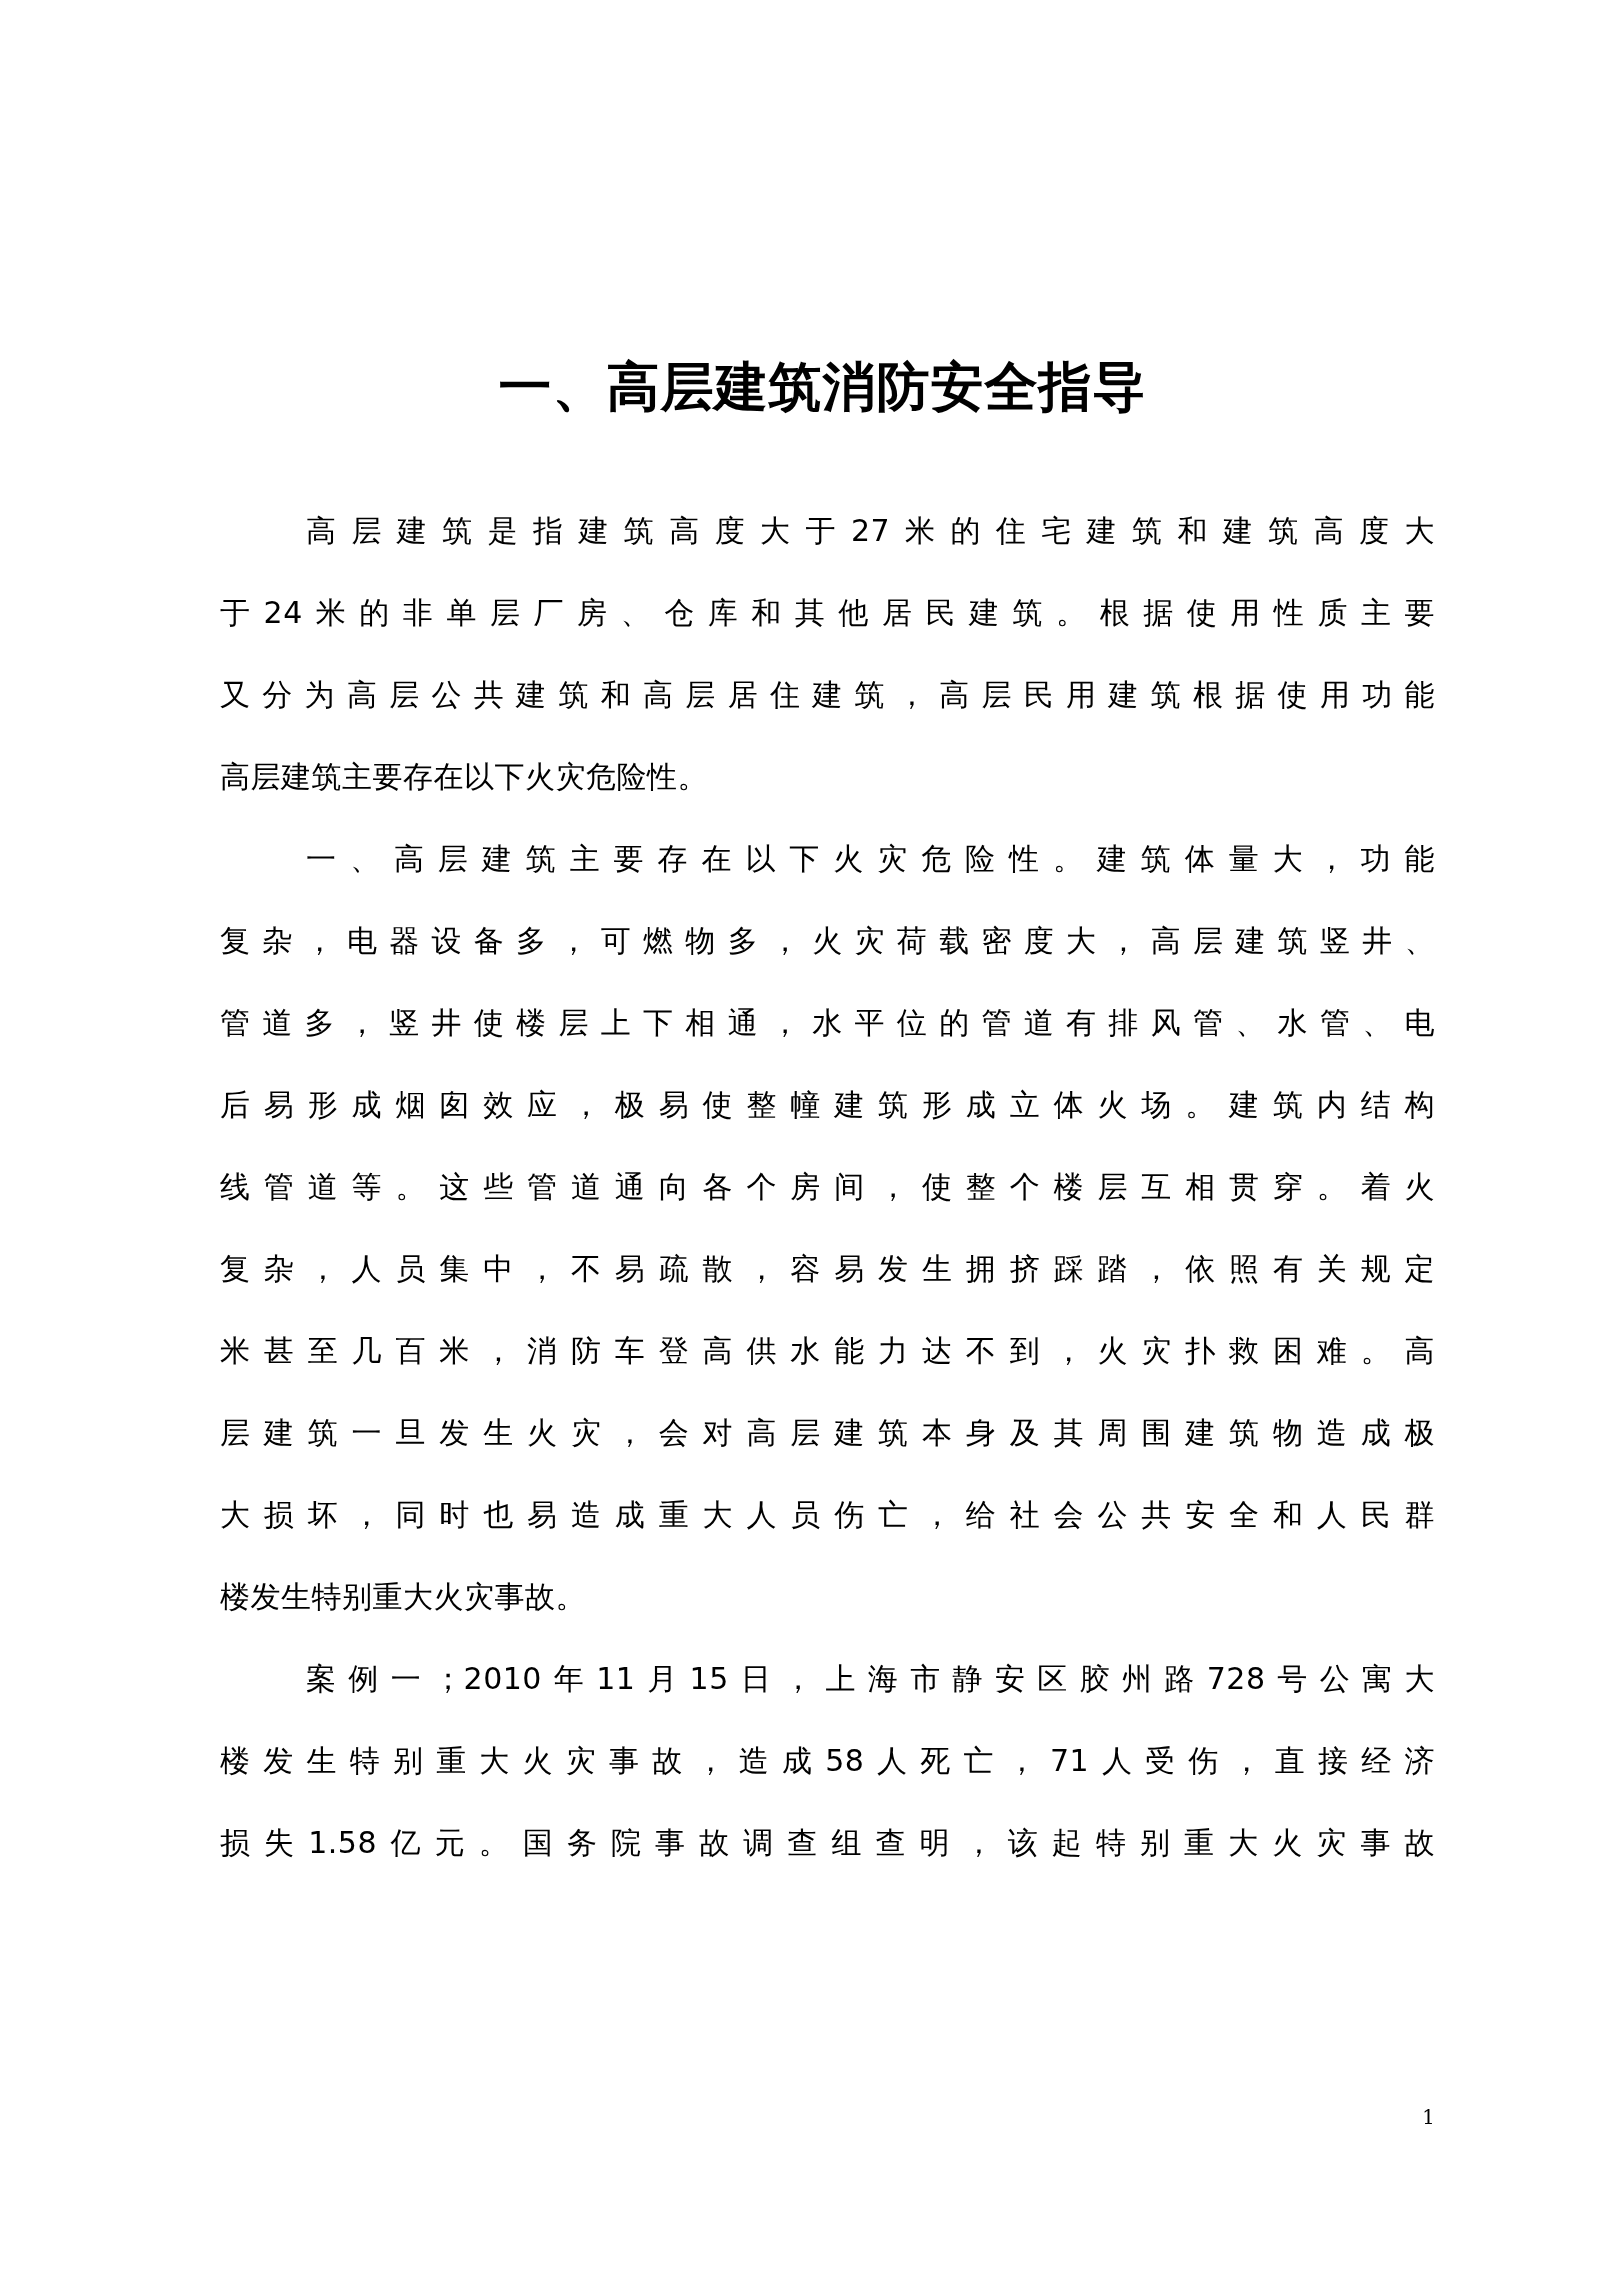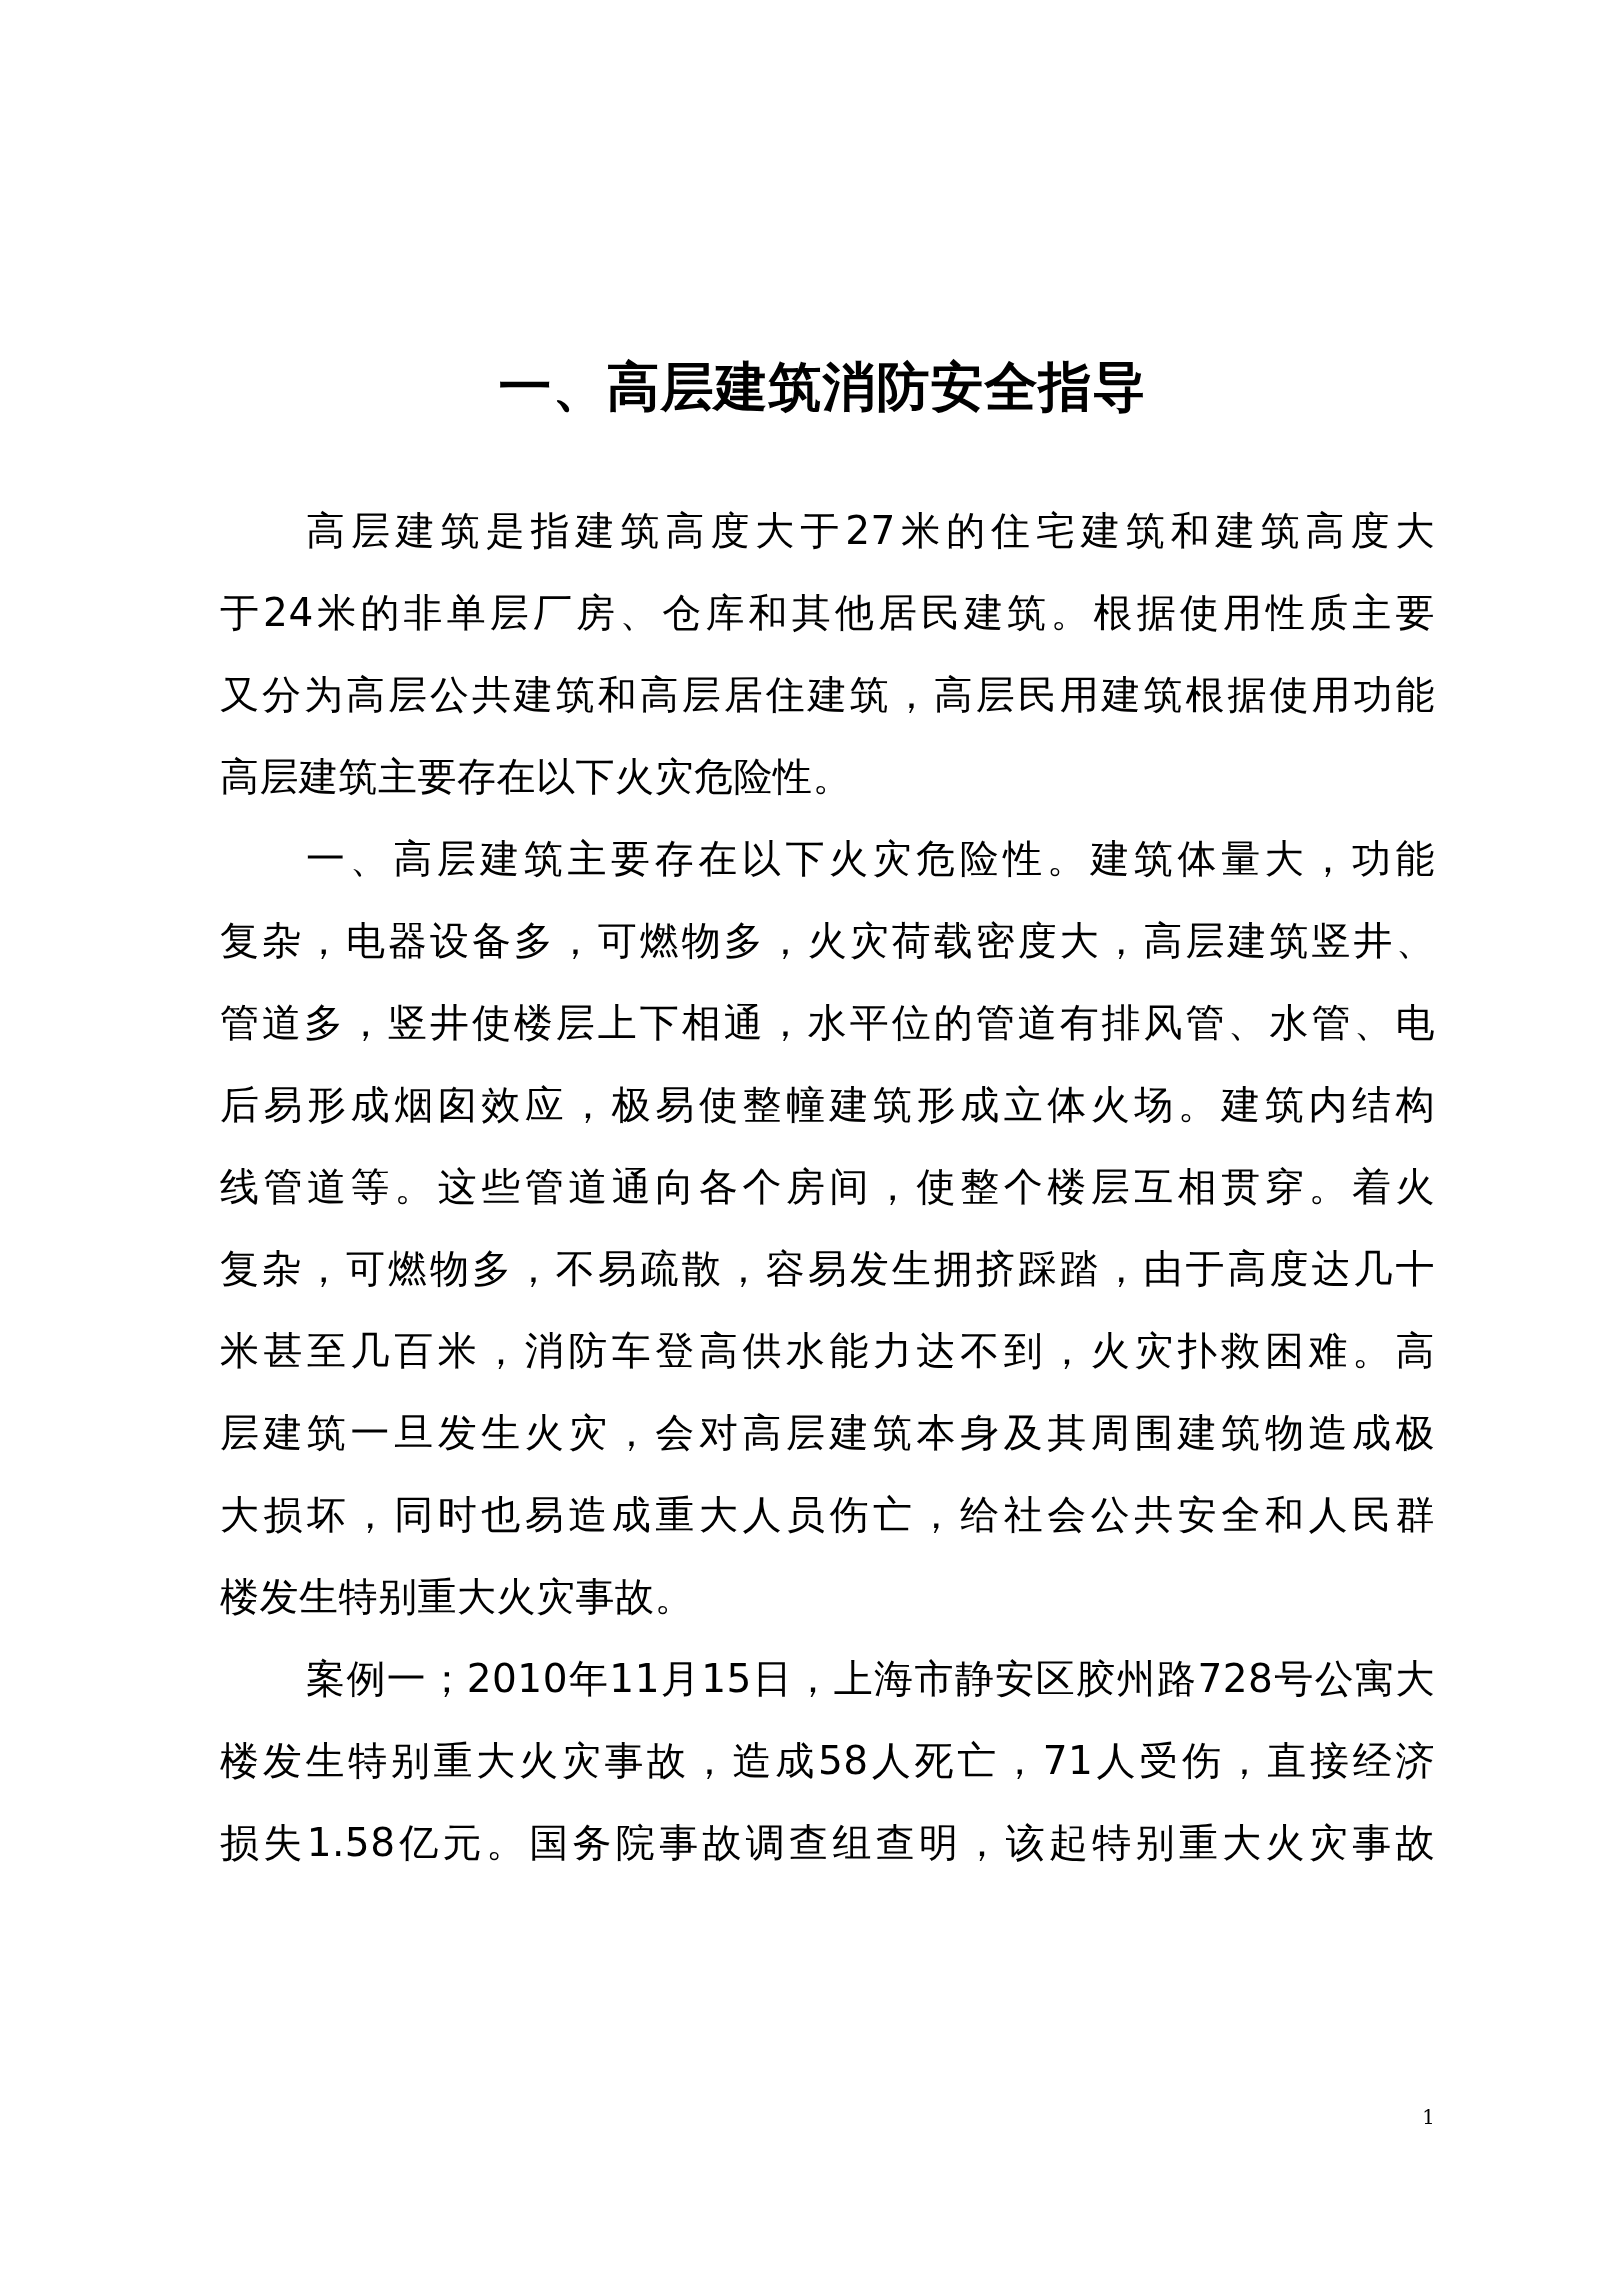--- a/index.html
+++ b/index.html
@@ -37,21 +37,21 @@
     .body-text {
       position: absolute;
       left: 208px;
       top: 490px;
       width: 1215px;
     }
     .line {
       display: block;
       height: 82px;
       line-height: 82px;
-      font-size: 39px;
+      font-size: 30px;
       white-space: nowrap;
       text-align: justify;
       text-align-last: justify;
       letter-spacing: 0.5px;
     }
     .line.indent {
       padding-left: 86px;
     }
     .line.last {
       text-align-last: left;
@@ -82,21 +82,21 @@
       <span class="line">又分为高层公共建筑和高层居住建筑，高层民用建筑根据使用功能</span>
       <span class="line last">高层建筑主要存在以下火灾危险性。</span>
     </div>
 
     <div>
       <span class="line indent">一、高层建筑主要存在以下火灾危险性。建筑体量大，功能</span>
       <span class="line">复杂，电器设备多，可燃物多，火灾荷载密度大，高层建筑竖井、</span>
       <span class="line">管道多，竖井使楼层上下相通，水平位的管道有排风管、水管、电</span>
       <span class="line">后易形成烟囱效应，极易使整幢建筑形成立体火场。建筑内结构</span>
       <span class="line">线管道等。这些管道通向各个房间，使整个楼层互相贯穿。着火</span>
-      <span class="line">复杂，可燃物多，不易疏散，容易发生拥挤踩踏，由于高度达几十</span>
+      <span class="line">复杂，人员集中，不易疏散，容易发生拥挤踩踏，依照有关规定</span>
       <span class="line">米甚至几百米，消防车登高供水能力达不到，火灾扑救困难。高</span>
       <span class="line">层建筑一旦发生火灾，会对高层建筑本身及其周围建筑物造成极</span>
       <span class="line">大损坏，同时也易造成重大人员伤亡，给社会公共安全和人民群</span>
       <span class="line last">楼发生特别重大火灾事故。</span>
     </div>
 
     <div>
       <span class="line indent">案例一；2010年11月15日，上海市静安区胶州路728号公寓大</span>
       <span class="line">楼发生特别重大火灾事故，造成58人死亡，71人受伤，直接经济</span>
       <span class="line">损失1.58亿元。国务院事故调查组查明，该起特别重大火灾事故</span>

